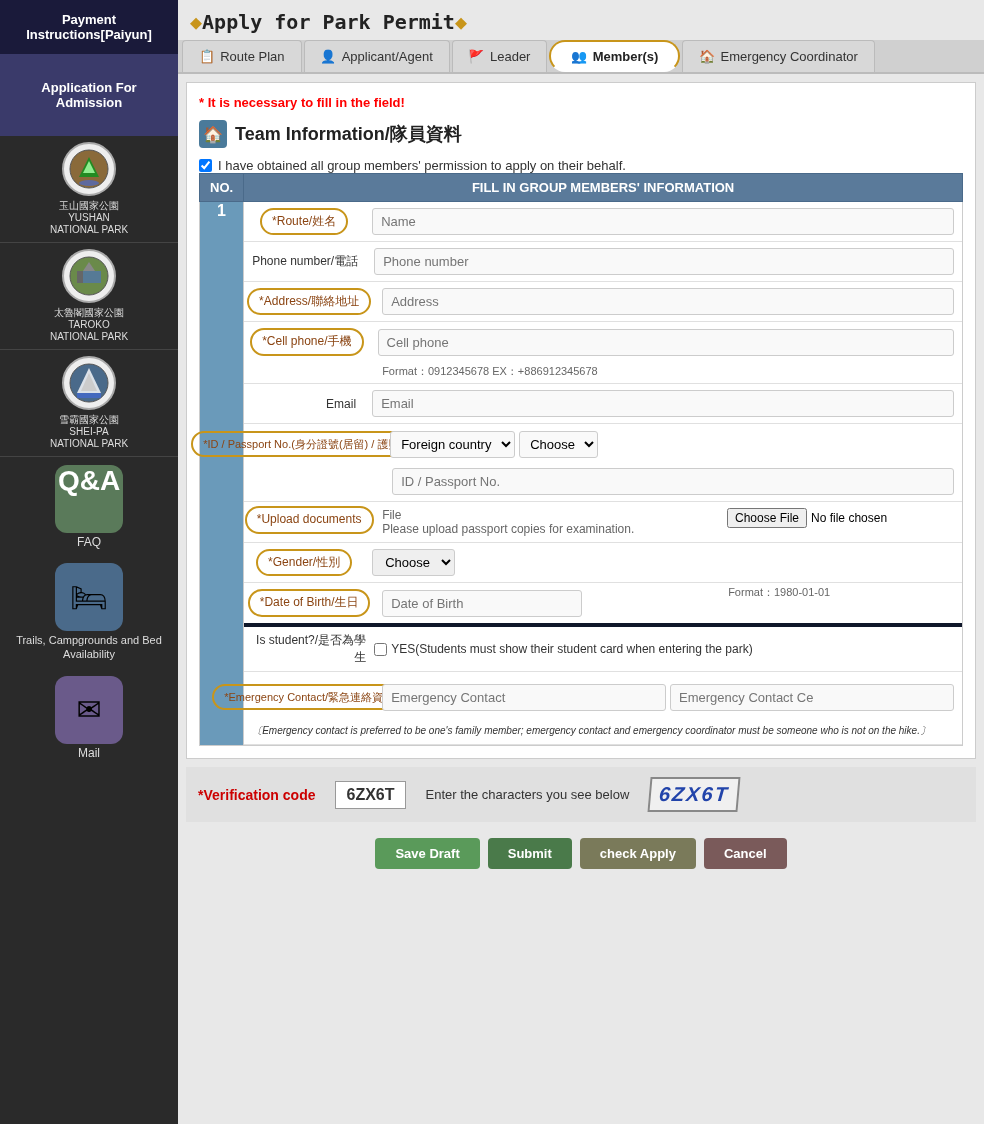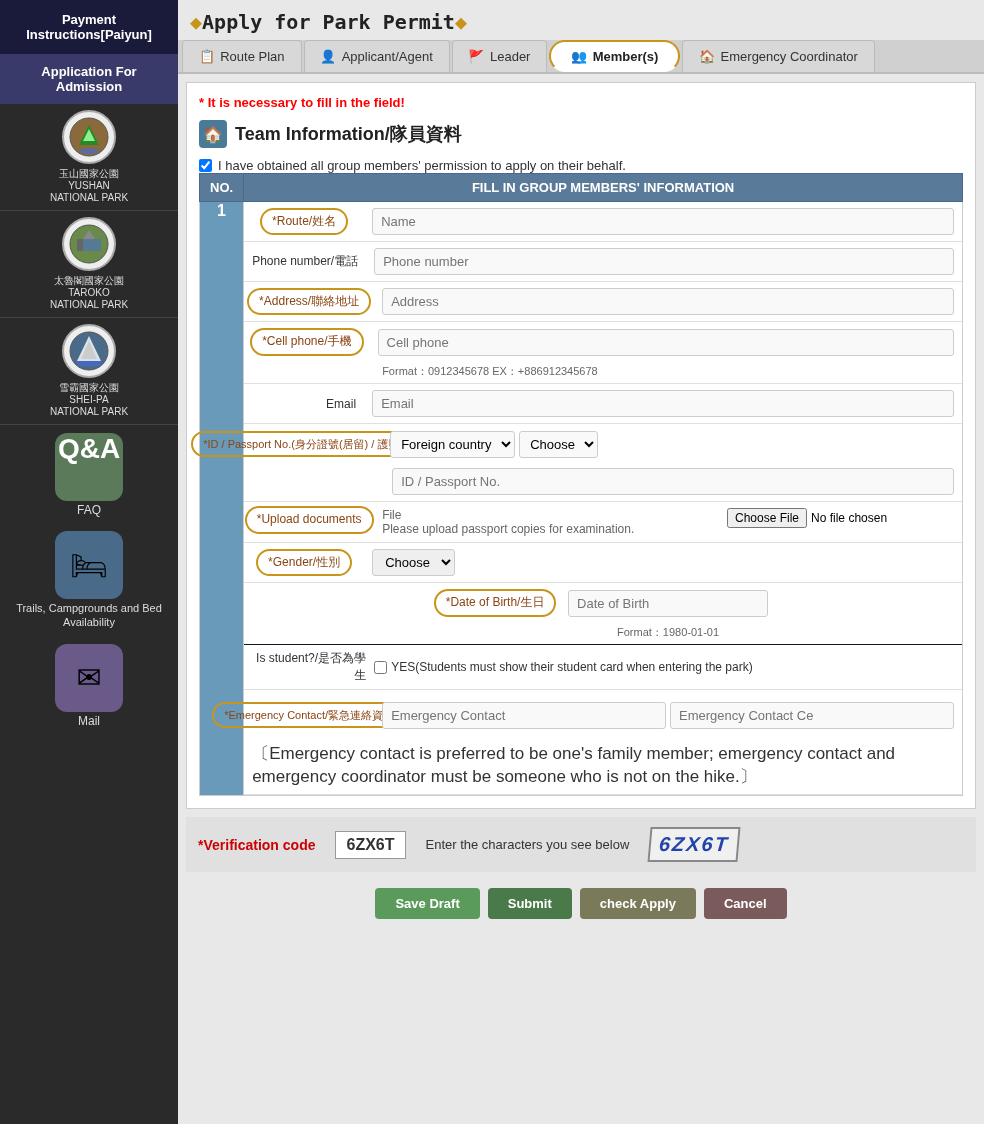--- a/index.html
+++ b/index.html
@@ -24,21 +24,21 @@
       padding: 12px 8px;
       color: white;
       font-size: 13px;
       font-weight: bold;
       cursor: pointer;
     }
     .sidebar-admission {
       background: #3a3a6a;
       width: 100%;
       text-align: center;
-      padding: 10px 8px;
+      padding: 26px 8px;
       color: white;
       font-size: 13px;
       font-weight: bold;
       cursor: pointer;
     }
     .park-circle {
       width: 54px; height: 54px;
       border-radius: 50%;
       border: 2px solid #aaa;
       display: flex;
@@ -315,23 +315,22 @@
     .gender-select select {
       padding: 4px 8px;
       border: 1px solid #ccc;
       border-radius: 3px;
       font-size: 13px;
     }
 
     
     .dob-row {
       display: flex;
-      flex-direction: column;
-      border-bottom: 1px solid #0f172a;
-      align-items: center;
+      flex-direction: row;
+      border-bottom: 4px solid #0f172a;
     }
     .dob-row-top {
       display: flex;
       align-items: center;
       min-height: 40px;
     }
     .dob-input {
       flex: 1;
       padding: 4px 8px;
     }
@@ -378,23 +377,24 @@
     }
     .emergency-inputs input {
       flex: 1;
       padding: 5px 8px;
       border: 1px solid #ccc;
       border-radius: 3px;
       font-size: 13px;
       background: #f9f9f9;
     }
     .emergency-note {
-      font-size: 17px;
+      font-size: 10px;
       color: #333;
       padding: 2px 8px 6px 8px;
+      font-style: italic;
     }
 
     
     .verification-area {
       background: #e0e0e0;
       padding: 10px 12px;
       display: flex;
       align-items: center;
       gap: 20px;
       margin: 4px 8px;

